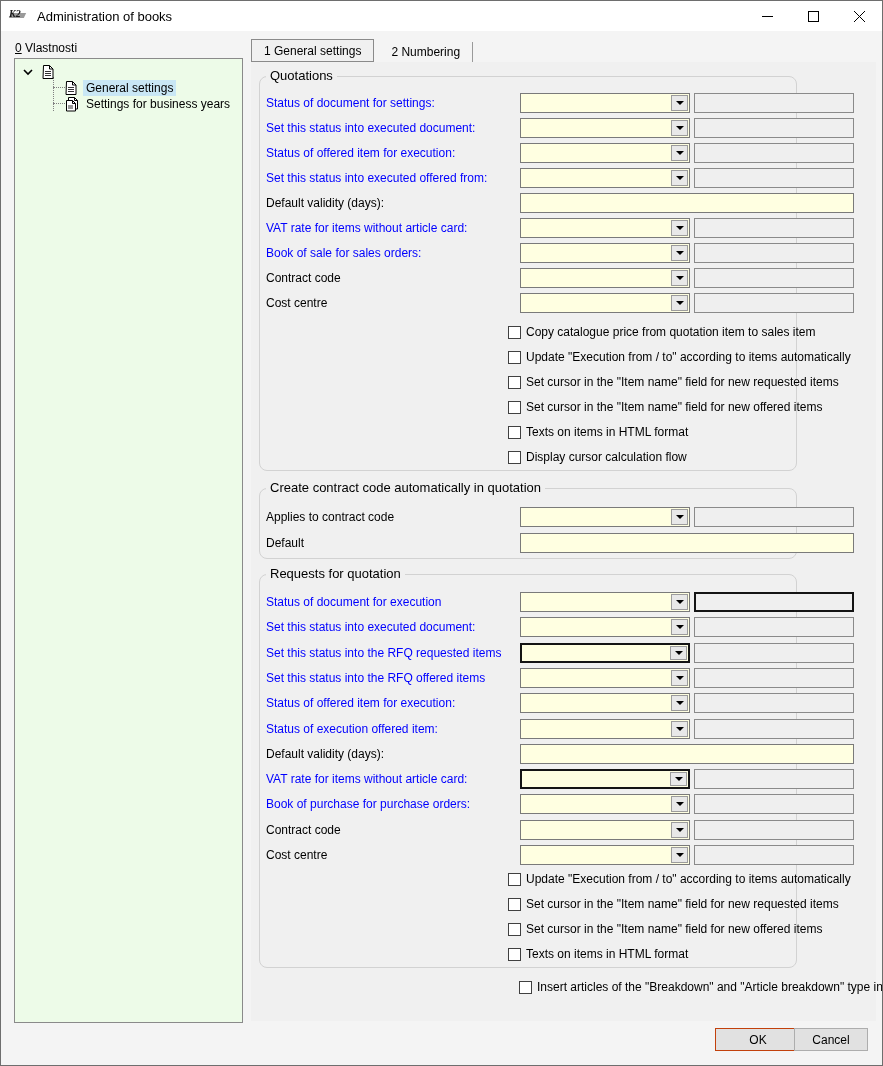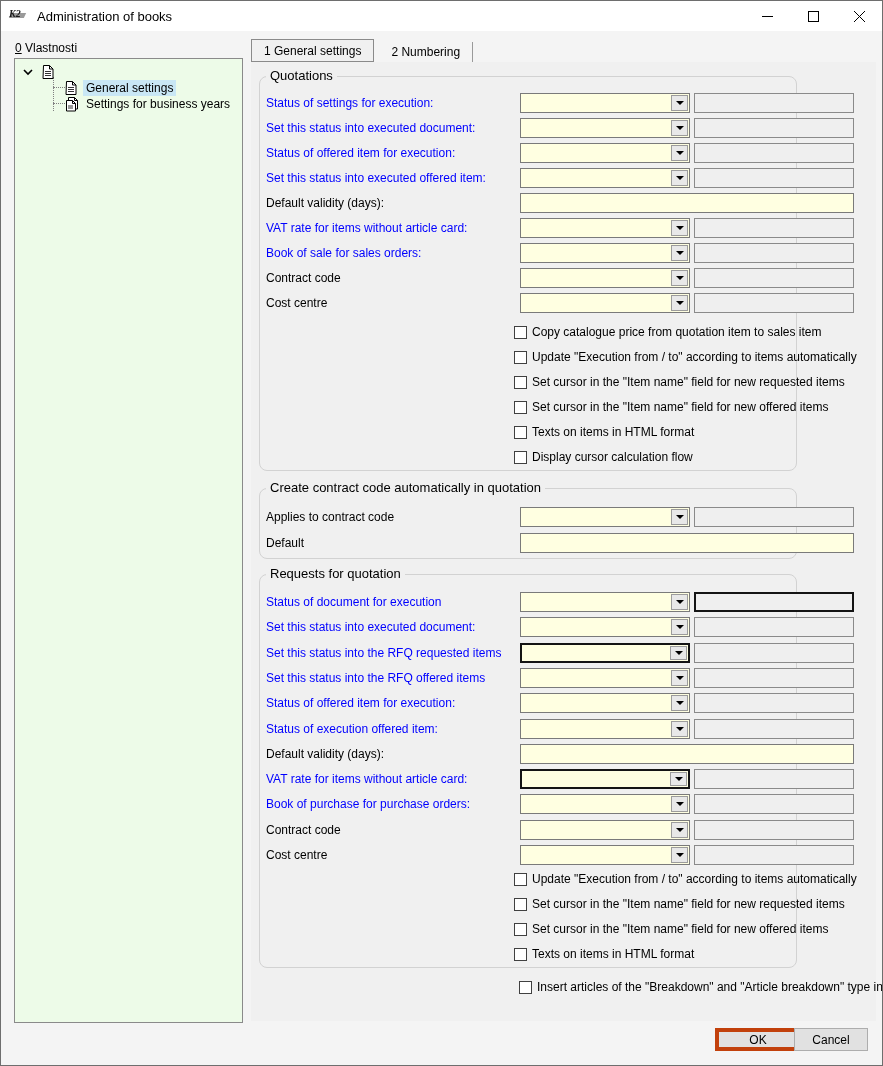--- a/index.html
+++ b/index.html
@@ -47,28 +47,28 @@
   .combo { position:absolute; left:260px; width:170px; height:20px; background:#ffffe1; border:1px solid #7a7a7a; }
   .combo .drop { position:absolute; right:1px; top:1px; bottom:1px; width:17px; background:#e8e8e8; border:1px solid #9c9c9c; display:flex; align-items:center; justify-content:center; }
   .combo.dark { border:2px solid #141414; }
   .arrow-down { width:0; height:0; border-left:4px solid transparent; border-right:4px solid transparent; border-top:4px solid #000; }
 
   .readonly-box { position:absolute; left:434px; width:160px; height:20px; background:#efefef; border:1px solid #8a8a8a; }
   .readonly-box.dark { border:2px solid #141414; }
 
   .text-input { position:absolute; left:260px; width:334px; height:20px; background:#ffffe1; border:1px solid #7a7a7a; }
 
-  .check-row { position:absolute; left:254px; height:16px; display:flex; align-items:center; white-space:nowrap; }
+  .check-row { position:absolute; left:248px; height:16px; display:flex; align-items:center; white-space:nowrap; }
   .checkbox { width:13px; height:13px; background:#fff; border:1px solid #404040; margin-right:5px; flex:none; }
 
   .standalone-check { position:absolute; left:518px; top:978px; }
 
   
   .footer-btn { position:absolute; top:1027px; height:23px; display:flex; align-items:center; justify-content:center; font-size:12px; }
-  .ok-btn { left:714px; width:86px; background:#e1e1e1; border:4px solid #c2410c; }
+  .ok-btn { left:714px; width:86px; background:#e1e1e1; border:1px solid #c2410c; }
   .cancel-btn { left:793px; width:74px; background:#e1e1e1; border:1px solid #adadad; }
 </style>
 </head>
 <body>
 
 <div class="window">
 
   <div class="titlebar">
     <div class="app-icon">
       <span class="shadow"></span><span class="k2">K2</span>
@@ -138,42 +138,42 @@
   <div class="tab-page-bg"></div>
 
   <div class="tab-bar" id="tabBar">
       <div class="tab active">1 General settings</div>
       <div class="tab inactive">2 Numbering</div>
     </div>
 
   <div id="groupsHost">
       <div class="groupbox" style="top: 75px; height: 395px;">
         <span class="group-title">Quotations</span>
-        <div class="field-label blue" style="top: 19px;">Status of settings for execution:</div>
+        <div class="field-label blue" style="top: 19px;">Status of document for settings:</div>
         <div class="combo" style="top: 16px;">
           <div class="drop">
             <div class="arrow-down"></div>
           </div>
         </div>
         <div class="readonly-box" style="top: 16px;"></div>
         <div class="field-label blue" style="top: 44px;">Set this status into executed document:</div>
         <div class="combo" style="top: 41px;">
           <div class="drop">
             <div class="arrow-down"></div>
           </div>
         </div>
         <div class="readonly-box" style="top: 41px;"></div>
         <div class="field-label blue" style="top: 69px;">Status of offered item for execution:</div>
         <div class="combo" style="top: 66px;">
           <div class="drop">
             <div class="arrow-down"></div>
           </div>
         </div>
         <div class="readonly-box" style="top: 66px;"></div>
-        <div class="field-label blue" style="top: 94px;">Set this status into executed offered item:</div>
+        <div class="field-label blue" style="top: 94px;">Set this status into executed offered from:</div>
         <div class="combo" style="top: 91px;">
           <div class="drop">
             <div class="arrow-down"></div>
           </div>
         </div>
         <div class="readonly-box" style="top: 91px;"></div>
         <div class="field-label" style="top: 119px;">Default validity (days):</div>
         <div class="text-input" style="top: 116px;"></div>
         <div class="field-label blue" style="top: 144px;">VAT rate for items without article card:</div>
         <div class="combo" style="top: 141px;">

